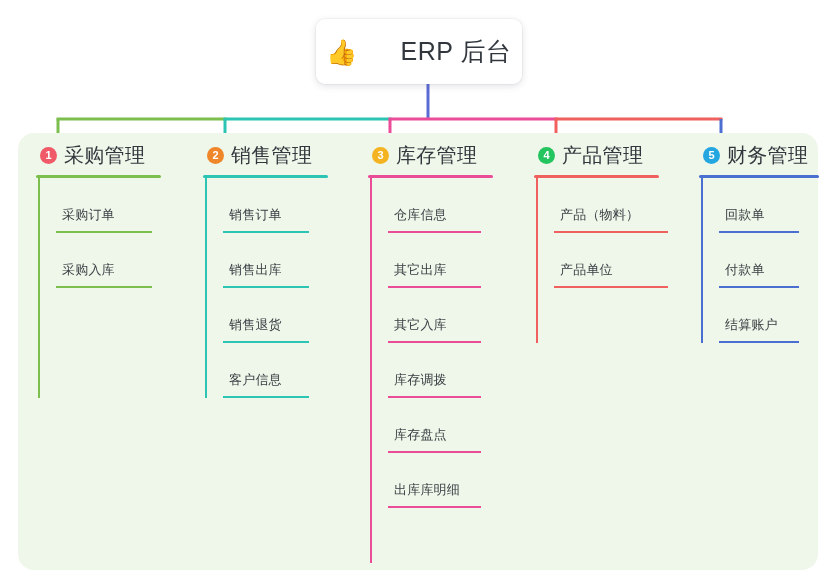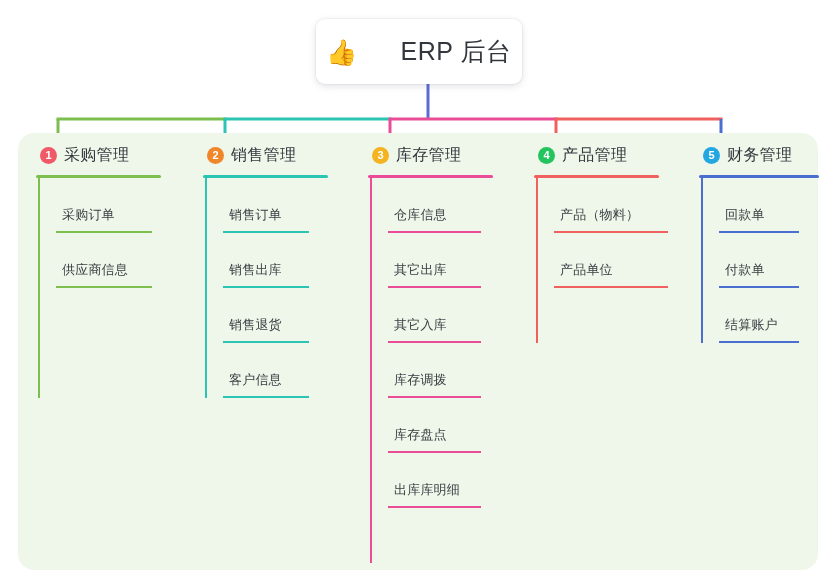--- a/index.html
+++ b/index.html
@@ -85,21 +85,21 @@
     height: 17px;
     border-radius: 50%;
     color: #ffffff;
     font-size: 11px;
     line-height: 17px;
     text-align: center;
     font-weight: 700;
     flex: none;
   }
   .col-title {
-    font-size: 16px;
+    font-size: 20px;
     color: #31373c;
     white-space: nowrap;
     letter-spacing: 0.3px;
   }
   .col-rule {
     height: 3px;
     border-radius: 2px;
     margin-top: 6px;
   }
 
@@ -165,21 +165,21 @@
         <span class="col-title">采购管理</span>
       </div>
       <div class="col-rule" style="background: rgb(124, 191, 79); width: 125px; margin-left: 16px;"></div>
       <div class="items">
         <div class="spine" style="background: rgb(124, 191, 79); height: 220px;"></div>
         <div class="item">
           <span class="item-label">采购订单</span>
           <div class="item-rule" style="background: rgb(124, 191, 79); width: 96px;"></div>
         </div>
         <div class="item">
-          <span class="item-label">供应商信息</span>
+          <span class="item-label">采购入库</span>
           <div class="item-rule" style="background: rgb(124, 191, 79); width: 96px;"></div>
         </div>
       </div>
     </div>
     <div class="column" style="left: 187px; width: 150px;">
       <div class="col-head">
         <span class="badge" style="background: rgb(240, 134, 42);">2</span>
         <span class="col-title">销售管理</span>
       </div>
       <div class="col-rule" style="background: rgb(44, 197, 180); width: 125px; margin-left: 16px;"></div>

